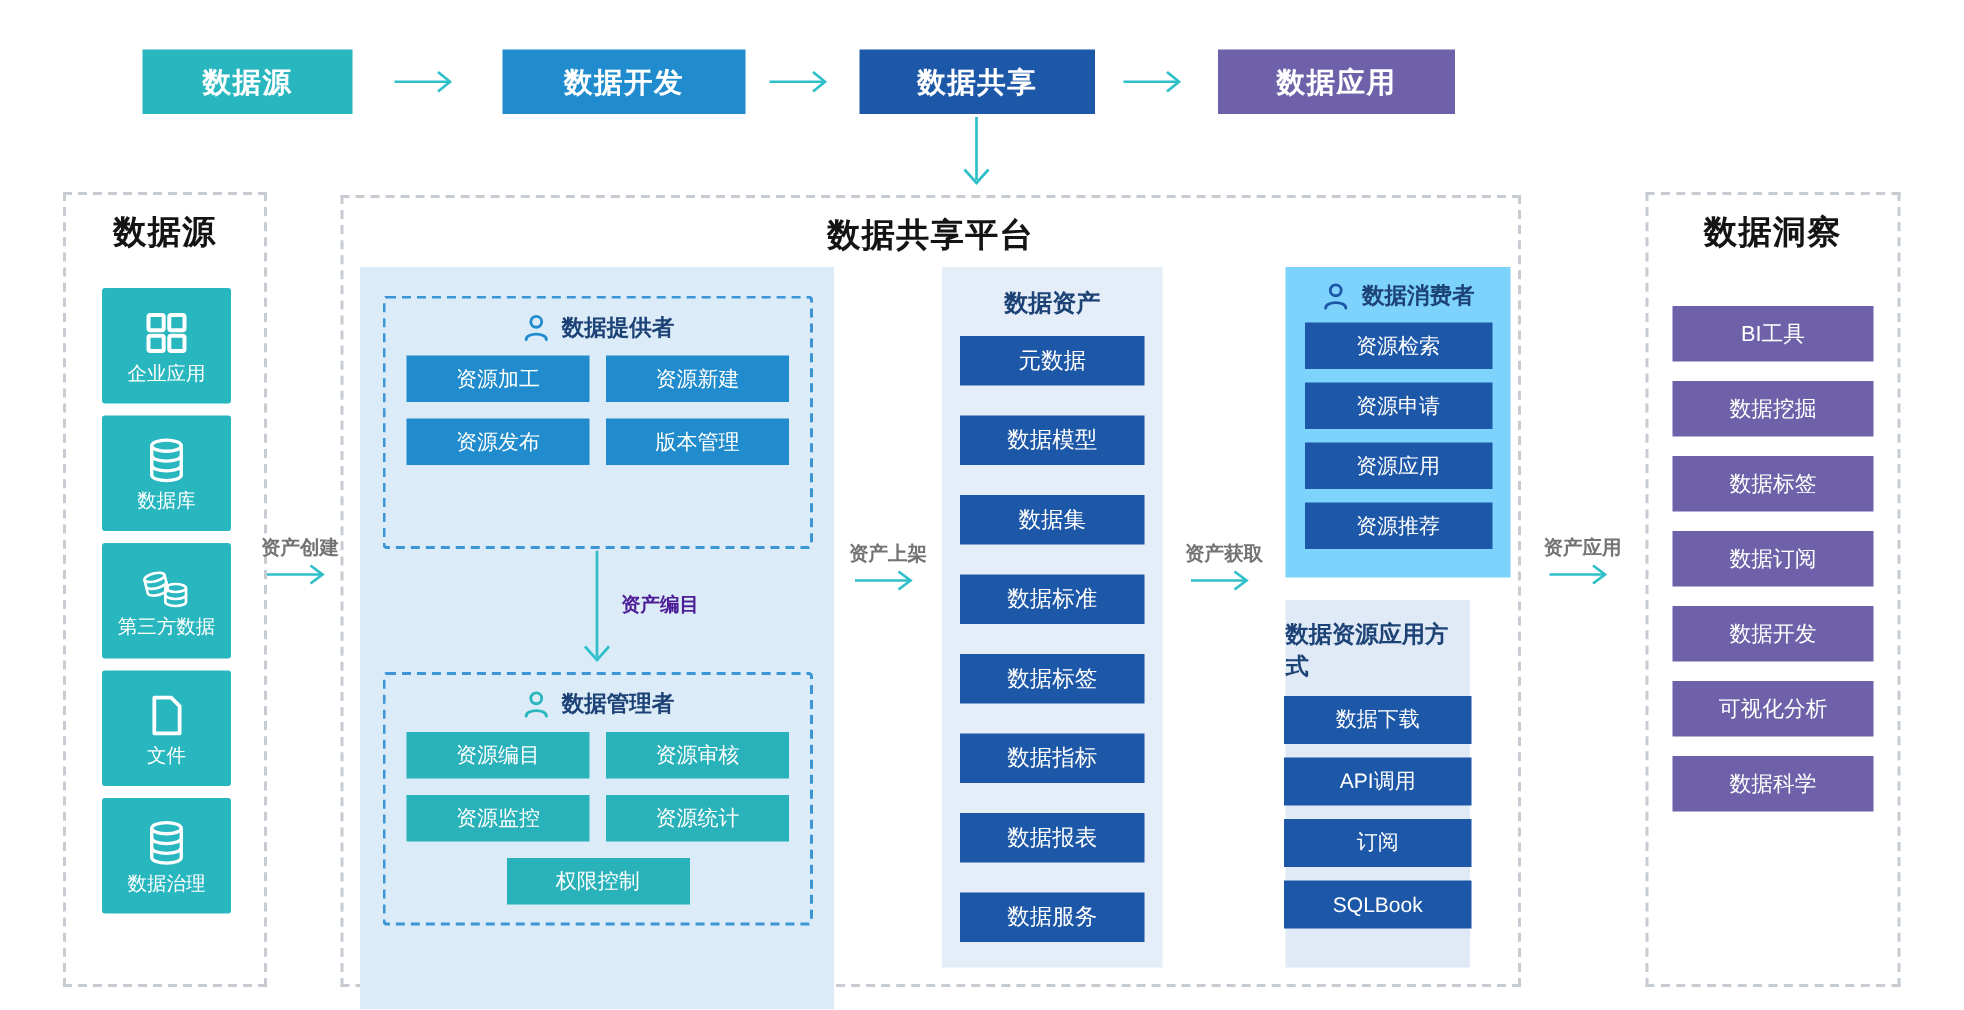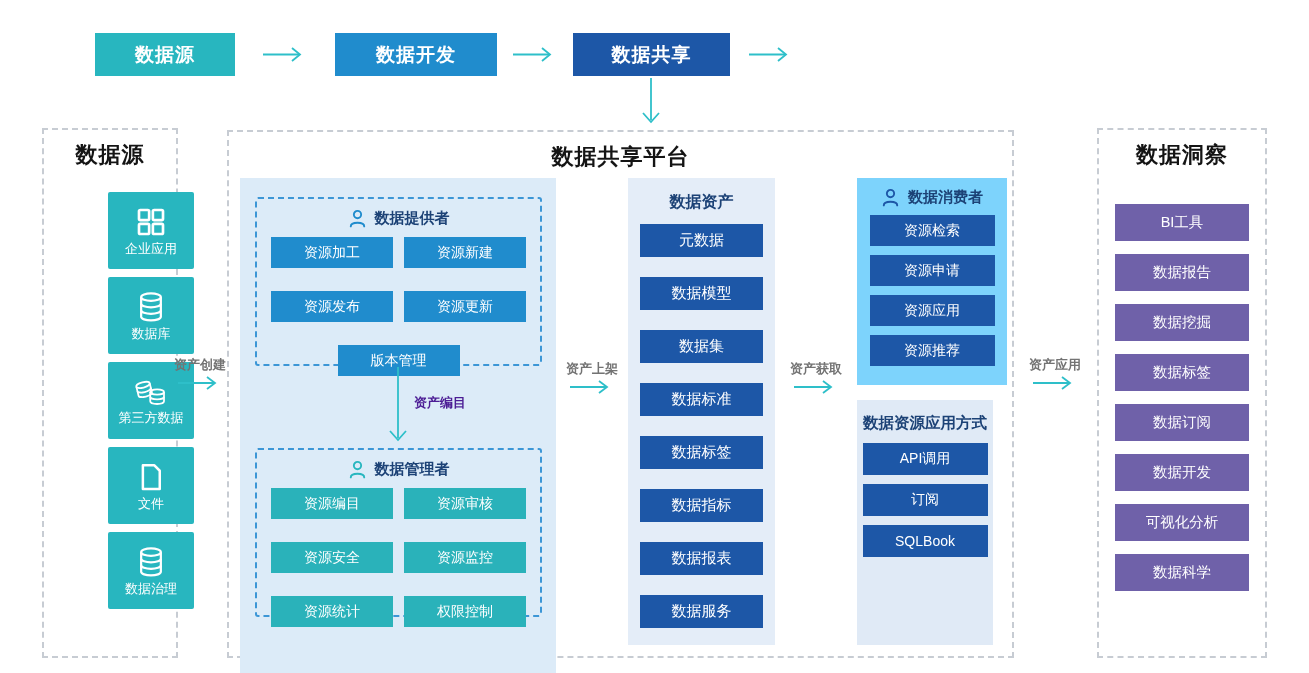--- a/index.html
+++ b/index.html
@@ -20,44 +20,44 @@
   
   .panel{position:absolute;border:2px dashed #c7ccd3;background:#fff;box-sizing:border-box;}
   .left-panel{left:42px;top:128px;width:136px;height:530px;}
   .main-panel{left:227px;top:130px;width:787px;height:528px;}
   .right-panel{left:1097px;top:128px;width:170px;height:530px;}
   .panel-title{text-align:center;font-size:22px;font-weight:bold;color:#141414;margin-top:10px;letter-spacing:1px;}
 
   
   .tile{position:absolute;left:24px;width:86px;height:77px;background:var(--teal,#28b6bf);
     color:#fff;display:flex;flex-direction:column;align-items:center;justify-content:center;
-    gap:4px;border-radius:2px;margin-left:40px;}
+    gap:4px;border-radius:2px;}
   .tile span{font-size:13px;line-height:1;}
   .t1{top:62px;} .t2{top:147px;} .t3{top:232px;} .t4{top:317px;} .t5{top:402px;}
 
   
   .bluepanel{position:absolute;box-sizing:border-box;}
   .group-a{left:11px;top:46px;width:316px;height:593px;background:#dcebf8;text-align:right;}
   .asset-col{left:399px;top:46px;width:147px;height:467px;background:#e4edf8;
     display:flex;flex-direction:column;align-items:center;}
   .consumer-panel{left:628px;top:46px;width:150px;height:207px;background:#7dd3fc;
     display:flex;flex-direction:column;align-items:center;}
-  .usage-panel{left:628px;top:268px;width:136px;height:245px;background:#e0eaf6;
+  .usage-panel{left:628px;top:268px;width:123px;height:245px;background:#e0eaf6;
     display:flex;flex-direction:column;align-items:center;}
 
   .role-box{position:absolute;left:15px;width:287px;height:169px;border:2px dashed #3c96d6;
     border-radius:3px;box-sizing:border-box;}
   .provider-box{top:19px;} .manager-box{top:270px;}
   .role-header{display:flex;align-items:center;justify-content:center;gap:8px;
     margin-top:10px;font-weight:bold;font-size:15px;color:var(--header-navy,#1c4276);}
   .role-header .p-blue{color:var(--blue,#208ccd);}
   .role-header .p-teal{color:var(--teal,#28b6bf);}
   .role-header .p-dark{color:var(--dark-blue,#1d57a7);}
 
-  .btn-grid{display:flex;flex-wrap:wrap;justify-content:center;gap:23px 11px;margin-top:9px;}
+  .btn-grid{display:flex;flex-wrap:wrap;justify-content:center;gap:11px 11px;margin-top:9px;}
   .btn{width:122px;height:31px;display:flex;align-items:center;justify-content:center;
     color:#fff;font-size:14px;}
   .btn.blue{background:var(--blue,#208ccd);}
   .btn.teal{background:#2ab2ba;}
   .btn.dark{background:var(--dark-blue,#1d57a7);}
   .btn.purple{background:var(--purple,#6f61a9);}
 
   .col-header{font-weight:bold;font-size:16px;color:var(--header-navy,#1c4276);margin-top:14px;}
   .asset-list{display:flex;flex-direction:column;gap:20px;margin-top:11px;}
   .asset-list .btn{width:123px;height:33px;font-size:15px;}
@@ -110,20 +110,23 @@
     </svg>
   <div class="flow-box fb3">
       <span>数据共享</span>
     </div>
   <svg class="harrow ha3" width="48" height="17" viewBox="0 0 48 17">
       <g fill="none" stroke="#2ebfc9" stroke-width="1.8">
         <line x1="2" y1="8.5" x2="38" y2="8.5"></line>
         <polyline points="31,2 39,8.5 31,15"></polyline>
       </g>
     </svg>
+  <div class="flow-box fb4">
+      <span>数据应用</span>
+    </div>
   <svg class="varrow" width="28" height="50" viewBox="0 0 28 50">
       <g fill="none" stroke="#2ebfc9" stroke-width="1.8">
         <line x1="14" y1="0" x2="14" y2="42"></line>
         <polyline points="6,35 14,44 22,35"></polyline>
       </g>
     </svg>
 
   <div class="panel left-panel">
     <div class="panel-title">数据源</div>
     <div class="tile t1">
@@ -195,21 +198,20 @@
                 <circle cx="12" cy="7" r="4.6"></circle>
                 <path d="M3.5 22 C3.5 15.8 20.5 15.8 20.5 22" stroke-linecap="round"></path>
               </g>
             </svg>
           <span>数据提供者</span>
         </div>
         <div class="btn-grid">
           <div class="btn blue">资源加工</div>
           <div class="btn blue">资源新建</div>
           <div class="btn blue">资源发布</div>
-          <div class="btn blue">资源更新</div>
           <div class="btn blue">版本管理</div>
         </div>
       </div>
 
       <div class="catalog">
         <svg width="28" height="79" viewBox="0 0 28 79">
             <g fill="none" stroke="#2ebfc9" stroke-width="1.8">
               <line x1="14" y1="0" x2="14" y2="71"></line>
               <polyline points="6,64 14,73 22,64"></polyline>
             </g>
@@ -223,21 +225,20 @@
               <g fill="none" stroke="currentColor" stroke-width="2.4">
                 <circle cx="12" cy="7" r="4.6"></circle>
                 <path d="M3.5 22 C3.5 15.8 20.5 15.8 20.5 22" stroke-linecap="round"></path>
               </g>
             </svg>
           <span>数据管理者</span>
         </div>
         <div class="btn-grid">
           <div class="btn teal">资源编目</div>
           <div class="btn teal">资源审核</div>
-          <div class="btn teal">资源安全</div>
           <div class="btn teal">资源监控</div>
           <div class="btn teal">资源统计</div>
           <div class="btn teal">权限控制</div>
         </div>
       </div>
     </div>
 
     <div class="bluepanel asset-col">
       <div class="col-header">数据资产</div>
       <div class="asset-list">
@@ -266,32 +267,32 @@
         <div class="btn dark">资源检索</div>
         <div class="btn dark">资源申请</div>
         <div class="btn dark">资源应用</div>
         <div class="btn dark">资源推荐</div>
       </div>
     </div>
 
     <div class="bluepanel usage-panel">
       <div class="usage-header">数据资源应用方式</div>
       <div class="usage-list">
+        <div class="btn dark">数据下载</div>
         <div class="btn dark">API调用</div>
         <div class="btn dark">订阅</div>
         <div class="btn dark">SQLBook</div>
       </div>
     </div>
   </div>
 
   <div class="panel right-panel">
     <div class="panel-title">数据洞察</div>
     <div class="insight-list">
       <div class="btn purple">BI工具</div>
-      <div class="btn purple">数据报告</div>
       <div class="btn purple">数据挖掘</div>
       <div class="btn purple">数据标签</div>
       <div class="btn purple">数据订阅</div>
       <div class="btn purple">数据开发</div>
       <div class="btn purple">可视化分析</div>
       <div class="btn purple">数据科学</div>
     </div>
   </div>
 
   <div class="link lk-create">

